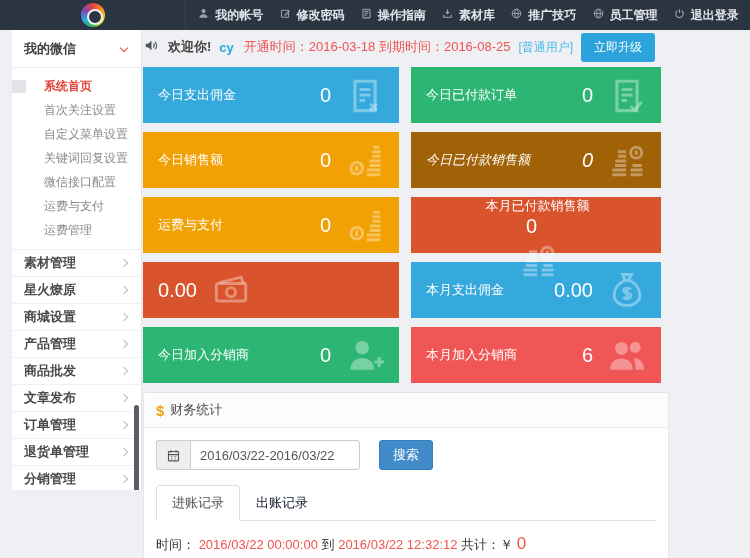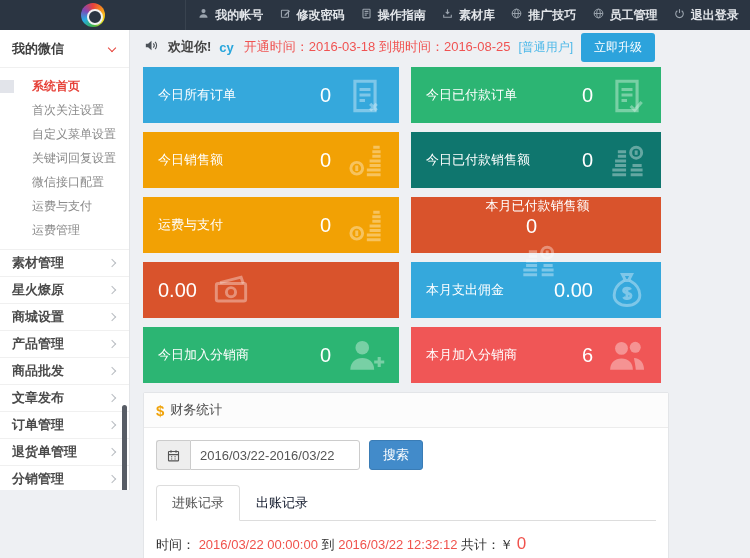--- a/index.html
+++ b/index.html
@@ -9,21 +9,21 @@
   
   .topbar { position:absolute; top:0; left:0; width:750px; height:30px; background:#2b3542; display:flex; align-items:center; z-index:5; }
   .logo-wrap { width:186px; display:flex; justify-content:center; align-items:center; border-right:1px solid #39434f; height:30px; }
   .logo-outer { width:24px; height:24px; border-radius:50%; background:conic-gradient(#e8413c,#f7941d,#f5e61c,#3cb54a,#27aae1,#8247b5,#e8413c); position:relative; }
   .logo-outer::after { content:""; position:absolute; left:6px; top:6px; width:12px; height:12px; border-radius:50%; background:#2b3542; border:2.5px solid #f2f2f2; }
   .topnav { flex:1; display:flex; justify-content:space-evenly; align-items:flex-start; height:30px; }
   .topnav-item { display:flex; align-items:center; gap:5px; color:#e3e6ea; font-size:12px; font-weight:bold; cursor:pointer; height:30px; padding:0 4px; text-decoration:none; }
   .topnav-item svg { width:13px; height:13px; color:#9aa3ad; }
 
   
-  .sidebar { position:absolute; top:30px; left:0; width:130px; height:460px; background:#ffffff; border-right:1px solid #e2e4e7; overflow:hidden; }
+  .sidebar { position:absolute; top:30px; left:12px; width:130px; height:460px; background:#ffffff; border-right:1px solid #e2e4e7; overflow:hidden; }
   .side-group { display:flex; align-items:center; justify-content:space-between; padding:10px 14px 9px 12px; font-weight:bold; color:#3f3f3f; font-size:13px; border-bottom:1px solid #f0f0f0; cursor:pointer; }
   .side-sub { position:relative; height:24px; line-height:24px; padding-left:32px; font-size:12px; color:#8a8a8a; cursor:pointer; }
   .side-sub.first { margin-top:6px; }
   .side-sub.last { margin-bottom:7px; }
   .side-sub.active { color:#e6433a; font-weight:bold; }
   .active-marker { position:absolute; left:0; top:6px; width:14px; height:13px; background:#e2e4ea; }
   .side-section { display:flex; align-items:center; justify-content:space-between; height:27px; padding:0 14px 0 12px; font-weight:bold; font-size:13px; color:#4a4a4a; border-top:1px solid #f0f0f0; cursor:pointer; }
   .chev { display:inline-block; width:6px; height:6px; border-right:1.6px solid #b9bdc2; border-bottom:1.6px solid #b9bdc2; }
   .chev.right { transform:rotate(-45deg); }
   .chev.down { transform:rotate(45deg); border-color:#e6433a; margin-top:-3px; }
@@ -51,21 +51,21 @@
   .panel { width:526px; margin:9px 0 0 12px; background:#fff; border:1px solid #e3e5e8; border-radius:2px; }
   .panel-header { display:flex; align-items:center; gap:6px; padding:8px 12px; border-bottom:1px solid #ececec; background:#fcfcfc; }
   .dollar-icon { color:#f0a30a; font-weight:bold; font-size:15px; }
   .panel-title { color:#4a4a4a; font-size:13px; }
   .panel-body { padding:12px; }
 
   .date-row { display:flex; align-items:center; }
   .date-addon { width:34px; height:30px; background:#eeeeee; border:1px solid #cccccc; border-right:none; display:flex; align-items:center; justify-content:center; color:#555; border-radius:3px 0 0 3px; }
   .date-addon svg { width:15px; height:15px; }
   .date-input { width:170px; height:30px; border:1px solid #cccccc; padding:0 9px; font-size:13px; color:#555; font-family:inherit; border-radius:0 3px 3px 0; }
-  .search-btn { margin-left:9px; height:30px; padding:0 13px; background:#428bca; border:1px solid #3a7cb5; color:#fff; font-size:13px; border-radius:3px; cursor:pointer; font-family:inherit; }
+  .search-btn { margin-left:19px; height:30px; padding:0 13px; background:#428bca; border:1px solid #3a7cb5; color:#fff; font-size:13px; border-radius:3px; cursor:pointer; font-family:inherit; }
 
   .tabs { margin-top:15px; border-bottom:1px solid #ddd; display:flex; }
   .tab { padding:8px 15px; font-size:13px; cursor:pointer; margin-bottom:-1px; }
   .tab.active { background:#fff; border:1px solid #ddd; border-bottom-color:#fff; border-radius:4px 4px 0 0; color:#555; }
   .tab.inactive { color:#0f172a; border:1px solid transparent; }
 
   .summary { margin:13px 0 6px; font-size:13px; color:#333; }
   .summary .red { color:#f0524c; }
   .summary .total { font-size:17px; color:#f0524c; }
 </style>
@@ -199,21 +199,21 @@
         </svg></span>
     <span class="welcome-greeting">欢迎你!</span>
     <span class="welcome-user">cy</span>
     <span class="welcome-period">开通时间：2016-03-18 到期时间：2016-08-25</span>
     <span class="welcome-badge">[普通用户]</span>
     <button class="upgrade-btn">立即升级</button>
   </div>
 
   <div class="cards">
     <div class="card" style="background-color: rgb(53, 168, 220);">
-      <span class="card-label">今日所有订单</span>
+      <span class="card-label">今日支出佣金</span>
       <span class="card-value">0</span>
       <span class="card-icon"><svg viewBox="0 0 24 24" fill="none" stroke="currentColor" stroke-width="1.7">
             <path d="M6.5 4.5h11v16h-11z"></path>
             <path d="M9 9h6M9 12h6M9 15h3"></path>
             <path d="M14.8 16.8l3.6 3.6M18.4 16.8l-3.6 3.6"></path>
           </svg></span>
     </div>
     <div class="card" style="background-color: rgb(44, 181, 115);">
       <span class="card-label">今日已付款订单</span>
       <span class="card-value">0</span>
@@ -225,21 +225,21 @@
     </div>
     <div class="card" style="background-color: rgb(242, 161, 4);">
       <span class="card-label">今日销售额</span>
       <span class="card-value">0</span>
       <span class="card-icon"><svg viewBox="0 0 24 24" fill="none" stroke="currentColor" stroke-width="1.6">
             <circle cx="7.5" cy="16.5" r="3.2"></circle>
             <path d="M7.5 15v3"></path>
             <path d="M13 20h7.5M13 17.5h7.5M14.5 15h6M14.5 12.5h6M16 10h4.5M16 7.5h4.5M16.5 5h3.5"></path>
           </svg></span>
     </div>
-    <div class="card" style="background-color: #0f766e;">
+    <div class="card" style="background-color: #a16207; font-style: italic;">
       <span class="card-label">今日已付款销售额</span>
       <span class="card-value">0</span>
       <span class="card-icon"><svg viewBox="0 0 24 24" fill="none" stroke="currentColor" stroke-width="1.6">
             <circle cx="17" cy="8" r="3"></circle>
             <path d="M17 6.8v2.4"></path>
             <path d="M4 20h7.5M4 17.5h7.5M5.5 15h6M5.5 12.5h6M7 10h4.5M7 7.5h4.5"></path>
             <path d="M14 20h6.5M14 17.5h6.5M15 15h5"></path>
           </svg></span>
     </div>
     <div class="card" style="background-color: rgb(242, 161, 4);">

